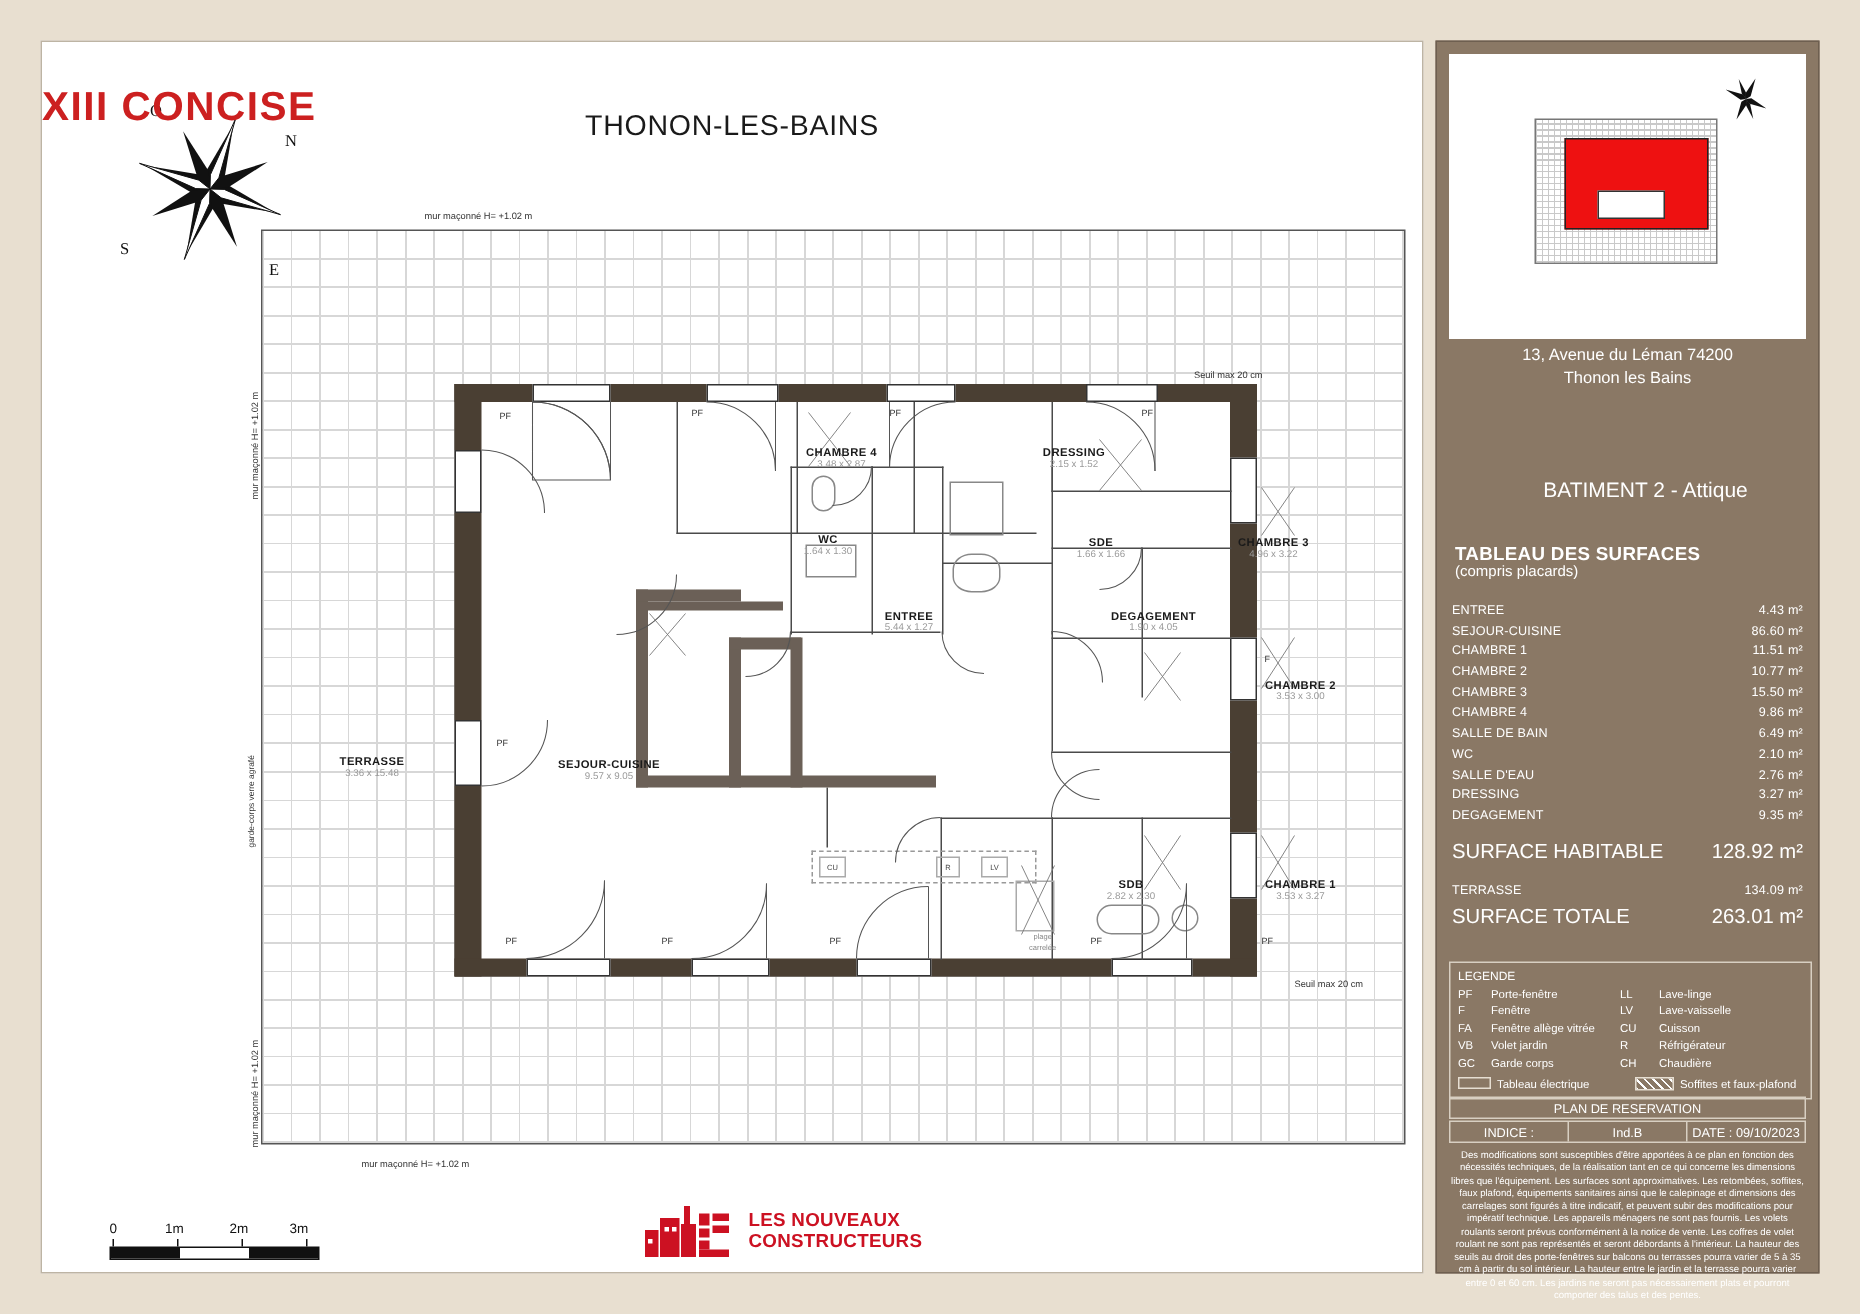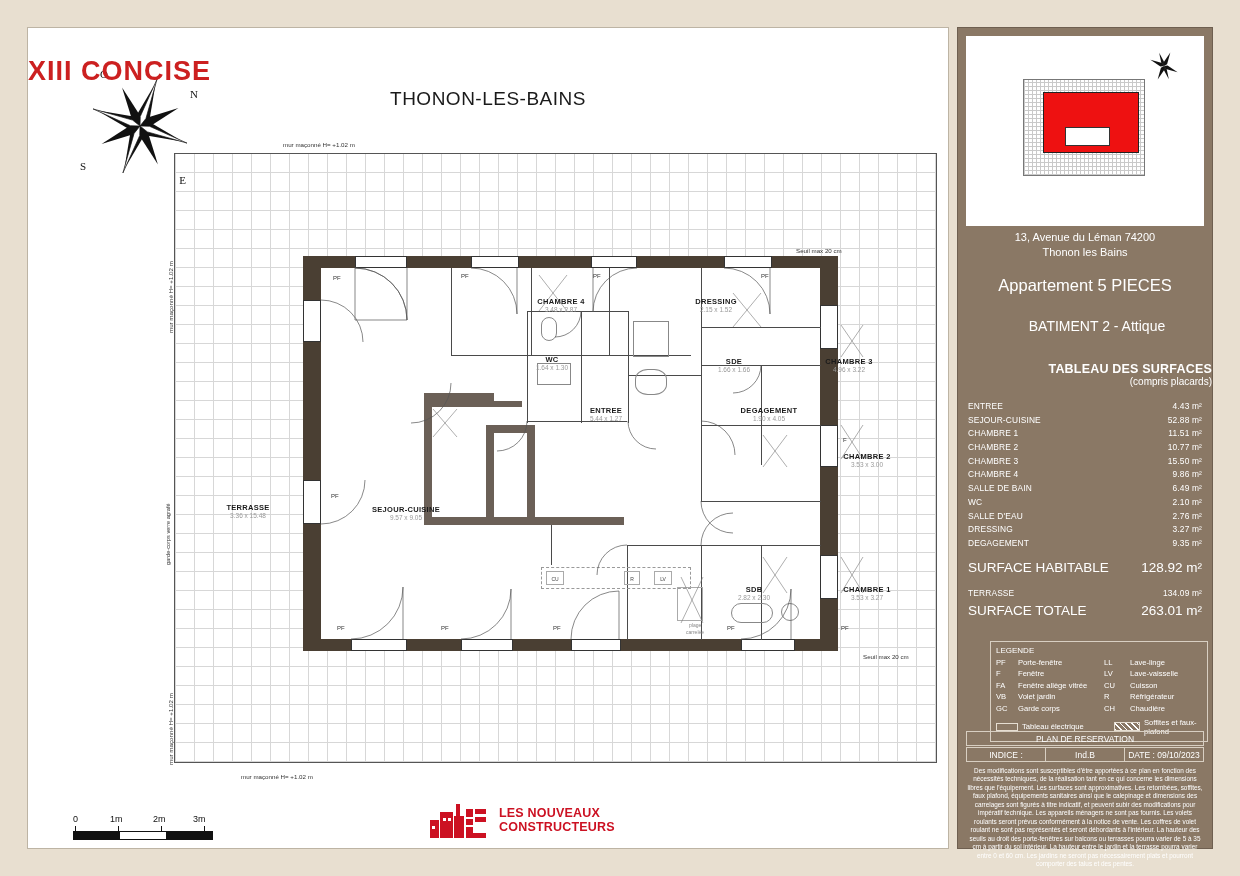--- a/index.html
+++ b/index.html
@@ -21,21 +21,21 @@
   }
 
   
   .title-main {
     position: absolute; left: 0; top: 28px; width: 100%;
     text-align: left;
     color: #cc2020;
     font-size: 27px; font-weight: bold; letter-spacing: 1px;
   }
   .title-sub {
-    position: absolute; left: 0; top: 60px; width: 100%;
+    position: absolute; left: 0; top: 46px; width: 100%;
     text-align: center;
     color: #1a1a1a;
     font-size: 19px; letter-spacing: .5px;
   }
 
   
   .compass { position: absolute; left: 52px; top: 38px; width: 120px; height: 120px; }
   .compass .lbl {
     position: absolute; font-size: 11px; color: #111; font-family: "Liberation Serif", serif;
   }
@@ -133,34 +133,34 @@
     background: #fff; border: 1px solid #333;
   }
   .site-compass { position: absolute; right: 22px; top: 12px; width: 34px; height: 34px; }
 
   .addr { position: absolute; left: 0; top: 202px; width: 100%; text-align: center;
           font-size: 11px; line-height: 1.35; }
   .apptitle { position: absolute; left: 0; top: 246px; width: 100%; text-align: center;
               font-size: 16.5px; line-height: 1.45; }
   .batiment { position: absolute; left: 12px; top: 290px; width: 100%; text-align: center;
               font-size: 14px; }
-  .tabhead { position: absolute; left: 0; top: 334px; width: 100%; text-align: right; }
+  .tabhead { position: absolute; left: 12px; top: 334px; width: 100%; text-align: left; }
   .tabhead .t1 { font-size: 12.5px; font-weight: bold; letter-spacing: .2px; }
   .tabhead .t2 { font-size: 10px; }
 
   .surf { position: absolute; left: 10px; right: 10px; top: 372px; }
   .surf .row { display: flex; justify-content: space-between; font-size: 8.4px;
                line-height: 1.63; letter-spacing: .15px; }
   .surf .big { display: flex; justify-content: space-between; font-size: 13.5px;
                margin-top: 9px; }
   .surf .gap { height: 12px; }
 
   .legend {
     position: absolute; left: 8px; right: 4px; top: 613px;
-    border: 1px solid #d8cfc2; padding: 4px 5px 5px 5px; margin-left: 24px;
+    border: 1px solid #d8cfc2; padding: 4px 5px 5px 5px;
   }
   .legend .hd { font-size: 8px; margin-bottom: 2px; }
   .legend .grid { display: grid; grid-template-columns: 22px 86px 26px auto; font-size: 7.6px;
                   line-height: 1.5; }
   .legend .foot { display: grid; grid-template-columns: 26px 92px 30px auto;
                   align-items: center; font-size: 7.6px; margin-top: 4px; }
   .sw-elec { width: 22px; height: 8px; border: 1px solid #e6ded2; }
   .sw-hatch { width: 26px; height: 9px; border: 1px solid #e6ded2;
               background: repeating-linear-gradient(45deg, #fff 0 1px, transparent 1px 4px); }
 
@@ -477,38 +477,37 @@
         </svg>
       </div>
     </div>
 
     <div class="addr">
       <div>13, Avenue du Léman 74200</div>
       <div>Thonon les Bains</div>
     </div>
 
     <div class="apptitle">
-      <div>Appartement  5 PIECES</div>
     </div>
 
     <div class="batiment">BATIMENT 2 - Attique</div>
 
     <div class="tabhead">
       <div class="t1">TABLEAU DES SURFACES</div>
       <div class="t2">(compris placards)</div>
     </div>
 
     <div class="surf">
       <div class="row">
           <span>ENTREE</span>
           <span>4.43 m²</span>
         </div>
       <div class="row">
           <span>SEJOUR-CUISINE</span>
-          <span>52.88 m²</span>
+          <span>86.60 m²</span>
         </div>
       <div class="row">
           <span>CHAMBRE 1</span>
           <span>11.51 m²</span>
         </div>
       <div class="row">
           <span>CHAMBRE 2</span>
           <span>10.77 m²</span>
         </div>
       <div class="row">

